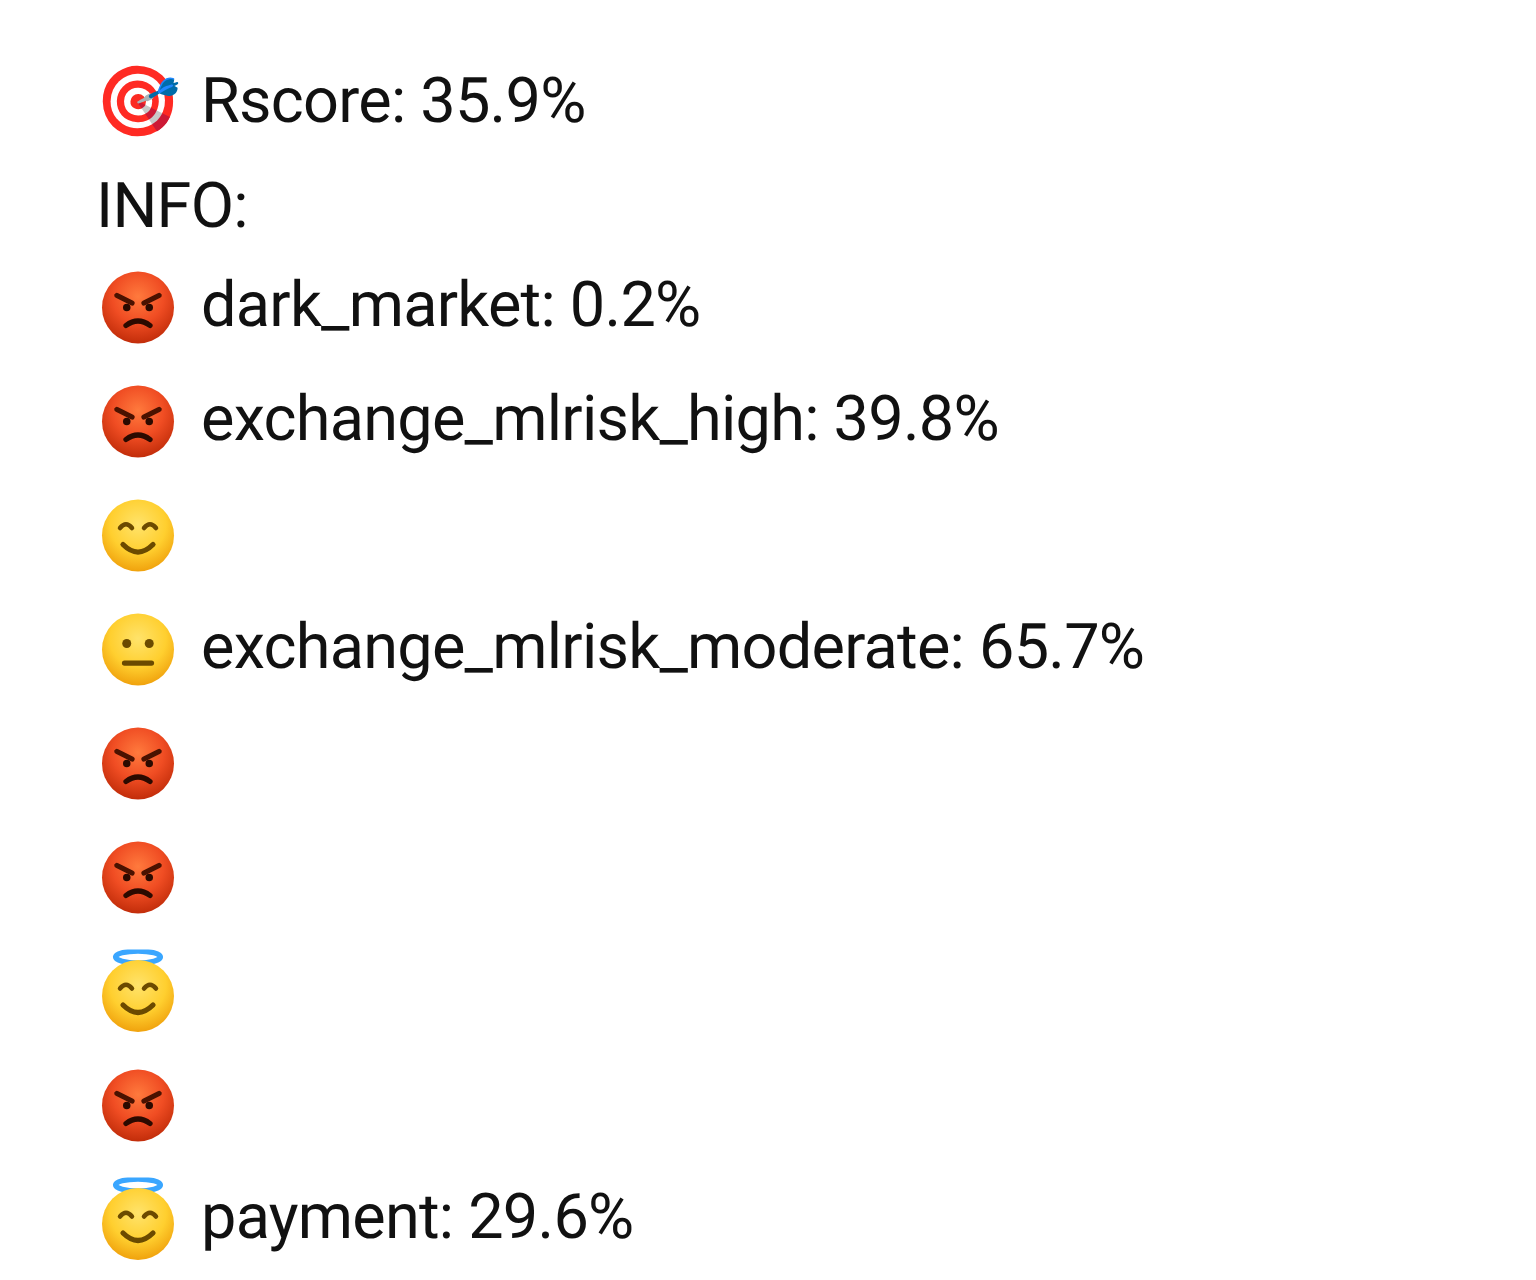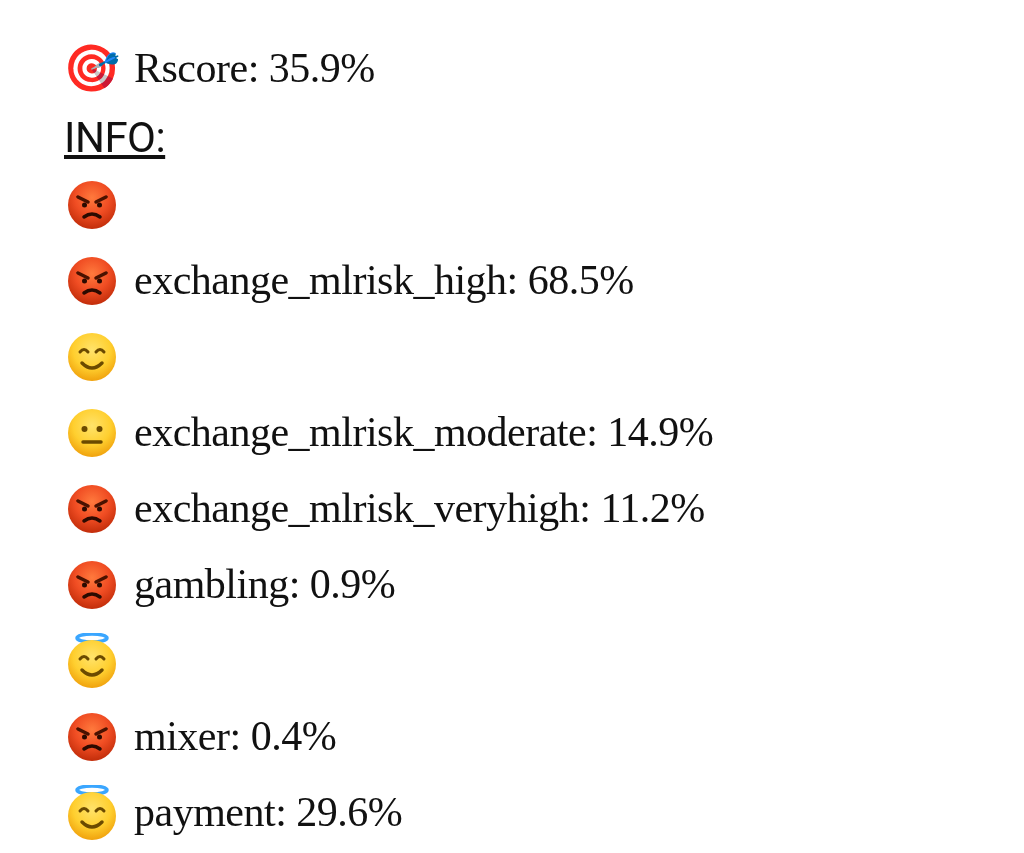--- a/index.html
+++ b/index.html
@@ -32,25 +32,23 @@
     align-items: center;
     justify-content: center;
     flex: 0 0 56px;
   }
   .emoji span {
     font-size: 46px;
     line-height: 1;
   }
   .label-line {
     white-space: nowrap;
-    font-family: Liberation Serif, serif;
   }
   .info-line {
     padding: 6px 0 2px 0;
-    text-decoration: underline;
   }
 
   
   .face-svg { width: 50px; height: 50px; display:block; }
   .halo-svg { width: 50px; height: 56px; display:block; }
 </style>
 </head>
 <body>
 
 <div class="wrap">
@@ -71,36 +69,40 @@
     <div class="emoji">
         <svg class="face-svg" viewBox="0 0 100 100">
     <circle cx="50" cy="50" r="48" fill="url(#gradAngry)"></circle>
     <path d="M22 34 L42 44" stroke="#4a1200" stroke-width="7" stroke-linecap="round"></path>
     <path d="M78 34 L58 44" stroke="#4a1200" stroke-width="7" stroke-linecap="round"></path>
     <circle cx="35" cy="50" r="5" fill="#2b0a00"></circle>
     <circle cx="65" cy="50" r="5" fill="#2b0a00"></circle>
     <path d="M34 74 Q50 62 66 74" stroke="#2b0a00" stroke-width="7" fill="none" stroke-linecap="round"></path>
   </svg>
       </div>
+    <div class="label-line">
+      <span>dark_market</span>: 
+      <span>0.2%</span>
+    </div>
   </div>
 
   <div class="row">
     <div class="emoji">
         <svg class="face-svg" viewBox="0 0 100 100">
     <circle cx="50" cy="50" r="48" fill="url(#gradAngry)"></circle>
     <path d="M22 34 L42 44" stroke="#4a1200" stroke-width="7" stroke-linecap="round"></path>
     <path d="M78 34 L58 44" stroke="#4a1200" stroke-width="7" stroke-linecap="round"></path>
     <circle cx="35" cy="50" r="5" fill="#2b0a00"></circle>
     <circle cx="65" cy="50" r="5" fill="#2b0a00"></circle>
     <path d="M34 74 Q50 62 66 74" stroke="#2b0a00" stroke-width="7" fill="none" stroke-linecap="round"></path>
   </svg>
       </div>
     <div class="label-line">
       <span>exchange_mlrisk_high</span>: 
-      <span>68.5%</span>
+      <span>39.8%</span>
     </div>
   </div>
 
   <div class="row">
     <div class="emoji">
         <svg class="face-svg" viewBox="0 0 100 100">
     <circle cx="50" cy="50" r="48" fill="url(#gradYellow)"></circle>
     <path d="M26 40 Q34 30 42 40" stroke="#6b4a00" stroke-width="6" fill="none" stroke-linecap="round"></path>
     <path d="M58 40 Q66 30 74 40" stroke="#6b4a00" stroke-width="6" fill="none" stroke-linecap="round"></path>
     <path d="M30 62 Q50 82 70 62" stroke="#6b4a00" stroke-width="7" fill="none" stroke-linecap="round"></path>
@@ -112,56 +114,48 @@
     <div class="emoji">
         <svg class="face-svg" viewBox="0 0 100 100">
     <circle cx="50" cy="50" r="48" fill="url(#gradYellow)"></circle>
     <circle cx="35" cy="42" r="6" fill="#6b4a00"></circle>
     <circle cx="65" cy="42" r="6" fill="#6b4a00"></circle>
     <line x1="32" y1="68" x2="68" y2="68" stroke="#6b4a00" stroke-width="7" stroke-linecap="round"></line>
   </svg>
       </div>
     <div class="label-line">
       <span>exchange_mlrisk_moderate</span>: 
-      <span>14.9%</span>
-    </div>
-  </div>
-
-  <div class="row">
-    <div class="emoji">
-        <svg class="face-svg" viewBox="0 0 100 100">
-    <circle cx="50" cy="50" r="48" fill="url(#gradAngry)"></circle>
-    <path d="M22 34 L42 44" stroke="#4a1200" stroke-width="7" stroke-linecap="round"></path>
-    <path d="M78 34 L58 44" stroke="#4a1200" stroke-width="7" stroke-linecap="round"></path>
-    <circle cx="35" cy="50" r="5" fill="#2b0a00"></circle>
-    <circle cx="65" cy="50" r="5" fill="#2b0a00"></circle>
-    <path d="M34 74 Q50 62 66 74" stroke="#2b0a00" stroke-width="7" fill="none" stroke-linecap="round"></path>
-  </svg>
-      </div>
-    <div class="label-line">
-      <span>exchange_mlrisk_veryhigh</span>: 
-      <span>11.2%</span>
-    </div>
-  </div>
-
-  <div class="row">
-    <div class="emoji">
-        <svg class="face-svg" viewBox="0 0 100 100">
-    <circle cx="50" cy="50" r="48" fill="url(#gradAngry)"></circle>
-    <path d="M22 34 L42 44" stroke="#4a1200" stroke-width="7" stroke-linecap="round"></path>
-    <path d="M78 34 L58 44" stroke="#4a1200" stroke-width="7" stroke-linecap="round"></path>
-    <circle cx="35" cy="50" r="5" fill="#2b0a00"></circle>
-    <circle cx="65" cy="50" r="5" fill="#2b0a00"></circle>
-    <path d="M34 74 Q50 62 66 74" stroke="#2b0a00" stroke-width="7" fill="none" stroke-linecap="round"></path>
-  </svg>
-      </div>
-    <div class="label-line">
-      <span>gambling</span>: 
-      <span>0.9%</span>
-    </div>
+      <span>65.7%</span>
+    </div>
+  </div>
+
+  <div class="row">
+    <div class="emoji">
+        <svg class="face-svg" viewBox="0 0 100 100">
+    <circle cx="50" cy="50" r="48" fill="url(#gradAngry)"></circle>
+    <path d="M22 34 L42 44" stroke="#4a1200" stroke-width="7" stroke-linecap="round"></path>
+    <path d="M78 34 L58 44" stroke="#4a1200" stroke-width="7" stroke-linecap="round"></path>
+    <circle cx="35" cy="50" r="5" fill="#2b0a00"></circle>
+    <circle cx="65" cy="50" r="5" fill="#2b0a00"></circle>
+    <path d="M34 74 Q50 62 66 74" stroke="#2b0a00" stroke-width="7" fill="none" stroke-linecap="round"></path>
+  </svg>
+      </div>
+  </div>
+
+  <div class="row">
+    <div class="emoji">
+        <svg class="face-svg" viewBox="0 0 100 100">
+    <circle cx="50" cy="50" r="48" fill="url(#gradAngry)"></circle>
+    <path d="M22 34 L42 44" stroke="#4a1200" stroke-width="7" stroke-linecap="round"></path>
+    <path d="M78 34 L58 44" stroke="#4a1200" stroke-width="7" stroke-linecap="round"></path>
+    <circle cx="35" cy="50" r="5" fill="#2b0a00"></circle>
+    <circle cx="65" cy="50" r="5" fill="#2b0a00"></circle>
+    <path d="M34 74 Q50 62 66 74" stroke="#2b0a00" stroke-width="7" fill="none" stroke-linecap="round"></path>
+  </svg>
+      </div>
   </div>
 
   <div class="row">
     <div class="emoji">
         <svg class="halo-svg" viewBox="0 0 100 112">
     <ellipse cx="50" cy="10" rx="30" ry="8" fill="none" stroke="#3aa6ff" stroke-width="7"></ellipse>
     <circle cx="50" cy="62" r="48" fill="url(#gradYellow)"></circle>
     <path d="M26 52 Q34 42 42 52" stroke="#6b4a00" stroke-width="6" fill="none" stroke-linecap="round"></path>
     <path d="M58 52 Q66 42 74 52" stroke="#6b4a00" stroke-width="6" fill="none" stroke-linecap="round"></path>
     <path d="M30 74 Q50 94 70 74" stroke="#6b4a00" stroke-width="7" fill="none" stroke-linecap="round"></path>
@@ -173,24 +167,20 @@
     <div class="emoji">
         <svg class="face-svg" viewBox="0 0 100 100">
     <circle cx="50" cy="50" r="48" fill="url(#gradAngry)"></circle>
     <path d="M22 34 L42 44" stroke="#4a1200" stroke-width="7" stroke-linecap="round"></path>
     <path d="M78 34 L58 44" stroke="#4a1200" stroke-width="7" stroke-linecap="round"></path>
     <circle cx="35" cy="50" r="5" fill="#2b0a00"></circle>
     <circle cx="65" cy="50" r="5" fill="#2b0a00"></circle>
     <path d="M34 74 Q50 62 66 74" stroke="#2b0a00" stroke-width="7" fill="none" stroke-linecap="round"></path>
   </svg>
       </div>
-    <div class="label-line">
-      <span>mixer</span>: 
-      <span>0.4%</span>
-    </div>
   </div>
 
   <div class="row">
     <div class="emoji">
         <svg class="halo-svg" viewBox="0 0 100 112">
     <ellipse cx="50" cy="10" rx="30" ry="8" fill="none" stroke="#3aa6ff" stroke-width="7"></ellipse>
     <circle cx="50" cy="62" r="48" fill="url(#gradYellow)"></circle>
     <path d="M26 52 Q34 42 42 52" stroke="#6b4a00" stroke-width="6" fill="none" stroke-linecap="round"></path>
     <path d="M58 52 Q66 42 74 52" stroke="#6b4a00" stroke-width="6" fill="none" stroke-linecap="round"></path>
     <path d="M30 74 Q50 94 70 74" stroke="#6b4a00" stroke-width="7" fill="none" stroke-linecap="round"></path>

